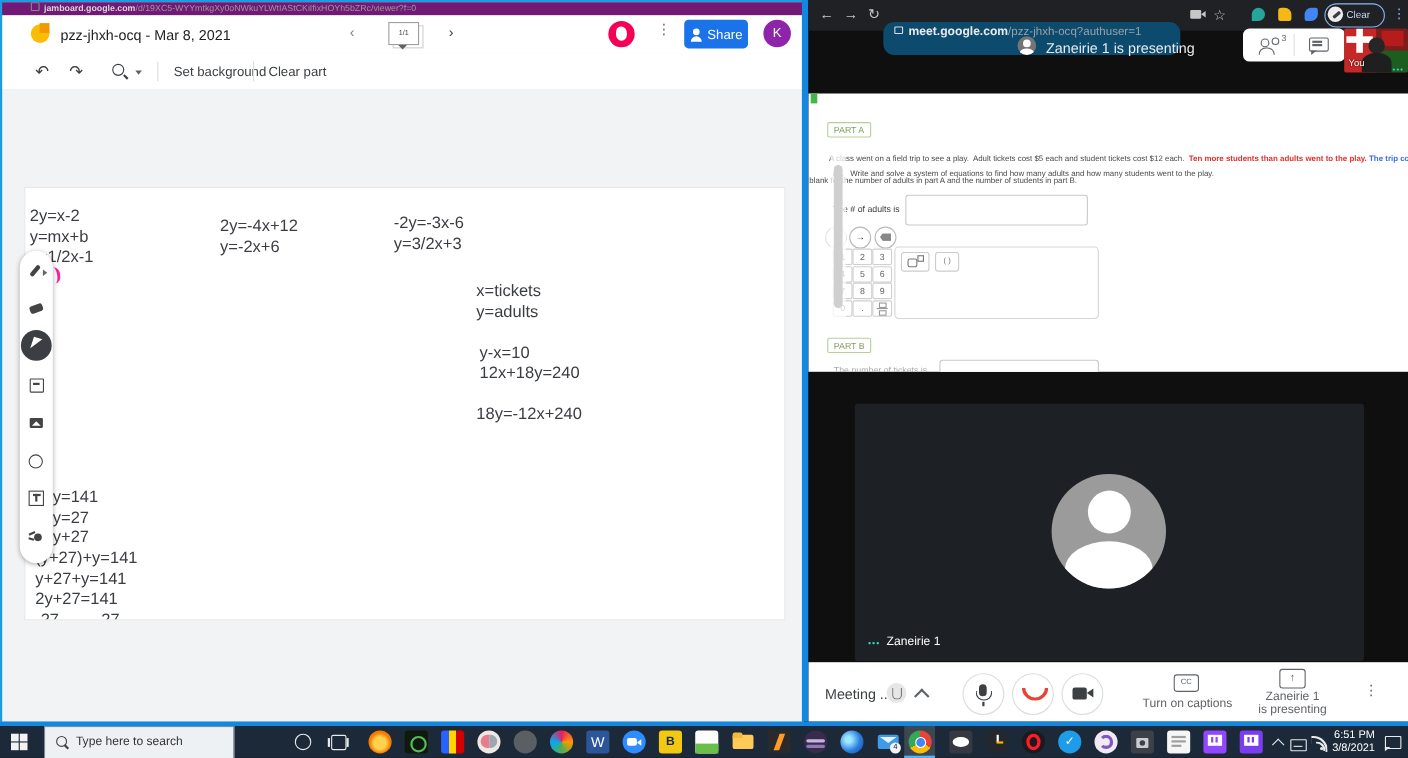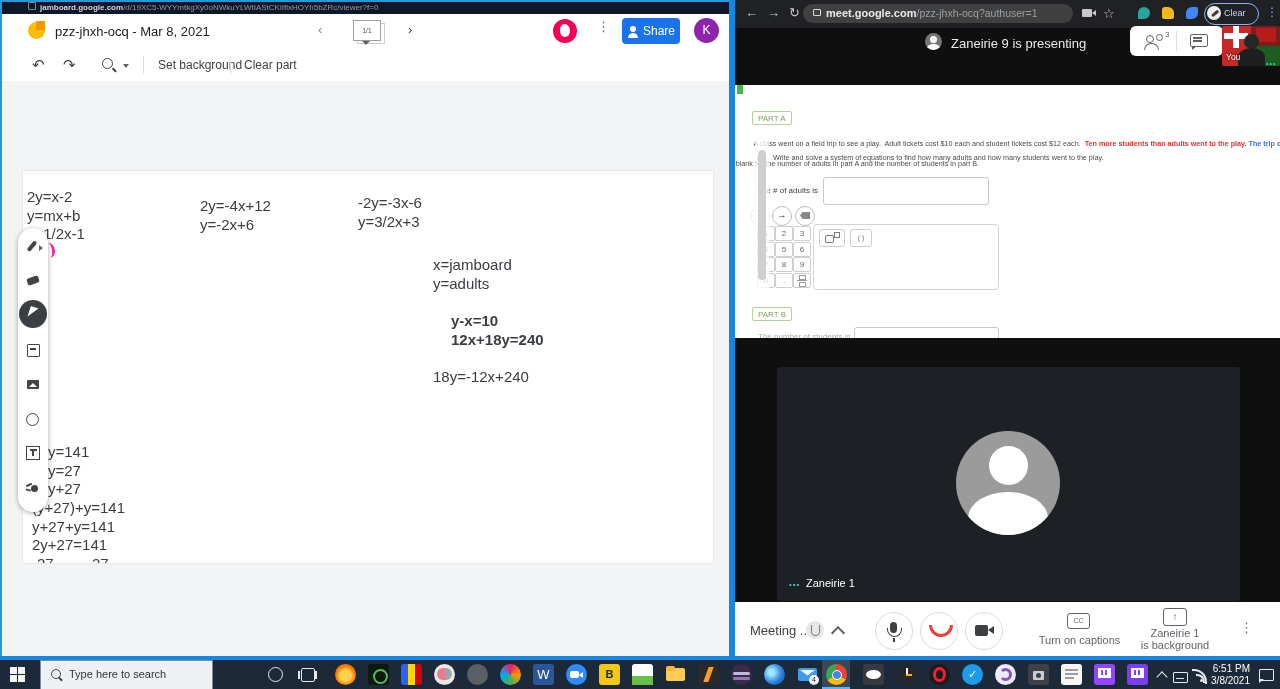--- a/index.html
+++ b/index.html
@@ -1,37 +1,37 @@
 <!DOCTYPE html>
 <html><head>
 <meta charset="utf-8">
 <style>
   html,body{margin:0;padding:0;background:#000;}
   #screen{position:relative;width:1280px;height:689px;overflow:hidden;
           font-family:"Liberation Sans",sans-serif;background:#000;}
   .abs{position:absolute;}
   
   #jam{left:0;top:0;width:731px;height:656px;background:#fff;}
-  #jam-url{left:0;top:2px;width:731px;height:12px;background:#0f172a;color:#9a9a9a;
+  #jam-url{left:0;top:2px;width:731px;height:12px;background:#701a75;color:#9a9a9a;
            font-size:8px;line-height:12px;white-space:nowrap;overflow:hidden;}
   #jam-head{left:2px;top:14px;width:727px;height:35px;background:#fff;border-bottom:1px solid #ececec;}
   #jam-tools-row{left:2px;top:49px;width:727px;height:32px;background:#fff;border-bottom:1px solid #e0e0e0;}
   #jam-canvas{left:2px;top:81px;width:727px;height:575px;background:#f1f3f4;overflow:hidden;}
   #frame{left:20px;top:89px;width:690px;height:392px;background:#fff;border:1px solid #e7e7e7;overflow:hidden;}
   .eq{position:absolute;font-size:15px;line-height:18.6px;color:#3a3d42;white-space:pre;}
   .jbtn{position:absolute;color:#3c4043;font-size:15px;}
   .sep{position:absolute;width:1px;height:18px;background:#dadce0;top:7px;}
   #toolpill{left:16px;top:147px;width:30px;height:284px;background:#fff;border-radius:15px;
             box-shadow:0 1px 5px rgba(0,0,0,.35);}
   .tico{position:absolute;left:8px;width:14px;height:14px;}
   
   #meetwin{left:735px;top:0;width:545px;height:656px;background:#0f0f0f;overflow:hidden;}
   #chrome-bar{left:0;top:0;width:545px;height:28px;background:#202124;}
   .cbtn{position:absolute;color:#c7c7c7;font-size:13px;top:5px;}
-  #omnibox{left:68px;top:4px;width:270px;height:19px;background:#404040;border-radius:10px;
+  #omnibox{left:68px;top:20px;width:270px;height:30px;background:#0c4a6e;border-radius:10px;
            color:#9aa0a6;font-size:10.5px;line-height:19px;white-space:nowrap;overflow:hidden;}
   #sheet{left:0px;top:85px;width:545px;height:253px;background:#fff;overflow:hidden;color:#444;}
   .badge{position:absolute;border:1px solid #b4cf97;border-radius:2px;color:#85a061;
          font-size:8px;padding:1.5px 5px;background:#fff;}
   .qline{position:absolute;font-size:7.2px;white-space:pre;color:#4a4a4a;}
   .key{position:absolute;width:16px;height:13px;border:1px solid #cfcfcf;border-radius:2px;
        font-size:8px;color:#666;text-align:center;line-height:13px;background:#fff;}
   .navcirc{position:absolute;width:18px;height:18px;border:1px solid #bbb;border-radius:50%;
            text-align:center;line-height:17px;font-size:9px;color:#333;background:#fff;}
   #tile{left:777px;top:367px;width:463px;height:234px;background:#1d2025;border-radius:3px;}
@@ -91,23 +91,23 @@
     <div class="abs" id="jam-canvas">
       <div class="abs" id="frame">
         <div class="eq" style="left:4px;top:17px;">2y=x-2
 y=mx+b
 y=1/2x-1</div>
         <div class="abs" style="left:20px;top:72px;width:9px;height:15px;border-right:3px solid #ff1fa0;border-radius:50%;transform:rotate(-8deg);"></div>
         <div class="eq" style="left:177px;top:26px;">2y=-4x+12
 y=-2x+6</div>
         <div class="eq" style="left:335px;top:23px;">-2y=-3x-6
 y=3/2x+3</div>
-        <div class="eq" style="left:410px;top:85px;">x=jamboard
+        <div class="eq" style="left:410px;top:85px;">x=tickets
 y=adults</div>
-        <div class="eq" style="left:428px;top:141px;font-weight:bold;">y-x=10
+        <div class="eq" style="left:413px;top:141px;">y-x=10
 12x+18y=240</div>
         <div class="eq" style="left:410px;top:197px;">18y=-12x+240</div>
         <div class="eq" style="left:25px;top:272px;">y=141
 y=27
 y+27</div>
         <div class="eq" style="left:9px;top:328px;">(y+27)+y=141
 y+27+y=141
 2y+27=141
 -27        -27</div>
       </div>
@@ -173,21 +173,21 @@
           </span>
         <span class="abs" style="left:19px;top:4px;font-size:9px;color:#c3d6f5;">Clear</span>
       </div>
       <span class="abs" style="left:531px;top:5px;font-size:12px;color:#8ab4f8;">⋮</span>
     </div>
 
     <div class="abs" style="left:190px;top:33px;width:17px;height:17px;border-radius:50%;background:#757575;overflow:hidden;">
       <span class="abs" style="left:5px;top:3px;width:7px;height:7px;border-radius:50%;background:#fff;"></span>
       <span class="abs" style="left:2px;top:11px;width:13px;height:8px;border-radius:50%;background:#fff;"></span>
     </div>
-    <div class="abs" style="left:216px;top:36px;font-size:13px;color:#e8eaed;">Zaneirie 9 is presenting</div>
+    <div class="abs" style="left:216px;top:36px;font-size:13px;color:#e8eaed;">Zaneirie 1 is presenting</div>
 
     <div class="abs" style="left:395px;top:26px;width:93px;height:30px;background:#fff;border-radius:6px;">
       <span class="abs" style="left:16px;top:8px;">
         <span class="abs" style="left:0;top:1px;width:6px;height:6px;border:1.5px solid #5f6368;border-radius:50%;"></span>
         <span class="abs" style="left:-2px;top:9px;width:13px;height:6px;border:1.5px solid #5f6368;border-bottom:none;border-radius:7px 7px 0 0;"></span>
         <span class="abs" style="left:10px;top:0px;width:5px;height:5px;border:1.5px solid #5f6368;border-radius:50%;"></span>
       </span>
       <span class="abs" style="left:35px;top:4px;font-size:8px;color:#5f6368;">3</span>
       <span class="abs" style="left:46px;top:5px;width:1px;height:20px;background:#e0e0e0;"></span>
       <span class="abs" style="left:60px;top:8px;width:16px;height:11px;border:1.5px solid #5f6368;border-radius:2px;">
@@ -208,21 +208,21 @@
       <span class="abs" style="left:16px;top:22px;width:27px;height:18px;border-radius:50% 50% 0 0;background:#1f1f1f;"></span>
       <span class="abs" style="left:4px;top:26px;font-size:8.5px;color:#fff;text-shadow:0 0 2px #000;">You</span>
       <span class="abs" style="left:44px;top:34px;font-size:7px;color:#2bd9c2;letter-spacing:1px;">•••</span>
     </div>
   </div>
 
   <div class="abs" id="sheet" style="left:735px;">
     <span class="abs" style="left:2px;top:0;width:6px;height:9px;background:#43b649;"></span>
     <div class="badge" style="left:17px;top:26px;">PART A</div>
     <div class="qline" style="left:7px;top:45px;">
-      <span>A class went on a field trip to see a play.  Adult tickets cost $10 each and student tickets cost $12 each.  </span><span style="color:#e03131;font-weight:bold;">Ten more students than adults went to the play. </span><span style="color:#3b6fe0;font-weight:bold;">The trip cost $240 in</span>
+      <span>A class went on a field trip to see a play.  Adult tickets cost $5 each and student tickets cost $12 each.  </span><span style="color:#e03131;font-weight:bold;">Ten more students than adults went to the play. </span><span style="color:#3b6fe0;font-weight:bold;">The trip cost $240 in</span>
     </div>
     <div class="qline" style="left:10px;top:59px;">
       <span style="color:#3b6fe0;font-weight:bold;">all.</span><span>   Write and solve a system of equations to find how many adults and how many students went to the play.</span>
     </div>
     <div class="qline" style="left:-30px;top:74px;">Fill in the blank for the number of adults in part A and the number of students in part B.</div>
 
     <span class="abs" style="left:22px;top:101px;font-size:8px;color:#3c4043;">The # of adults is</span>
     <span class="abs" style="left:88px;top:92px;width:164px;height:26px;border:1px solid #c9c9c9;border-radius:3px;background:#fff;"></span>
 
     <span class="navcirc" style="left:15px;top:121px;border-color:#e4e4e4;color:#ddd;">←</span>
@@ -254,21 +254,21 @@
         <span class="abs" style="left:14px;top:2px;width:4px;height:4px;border:1px solid #777;"></span>
       </span>
       <span class="abs" style="left:36px;top:4px;width:20px;height:16px;border:1px solid #ccc;border-radius:3px;font-size:7px;color:#777;text-align:center;line-height:16px;">( )</span>
     </div>
 
     <div class="abs" style="left:20px;top:43px;width:14px;height:165px;background:rgba(255,255,255,0.72);">
       <span class="abs" style="left:3px;top:22px;width:8px;height:130px;background:#cfcfcf;border-radius:4px;"></span>
     </div>
 
     <div class="badge" style="left:17px;top:222px;">PART B</div>
-    <span class="abs" style="left:23px;top:247px;font-size:8px;color:#aaa;">The number of students is</span>
+    <span class="abs" style="left:23px;top:247px;font-size:8px;color:#aaa;">The number of tickets is</span>
     <span class="abs" style="left:119px;top:242px;width:143px;height:26px;border:1px solid #c9c9c9;border-radius:3px;background:#fff;"></span>
   </div>
 
   <div class="abs" id="tile">
     <div class="abs" style="left:179px;top:64px;width:104px;height:104px;border-radius:50%;background:#9b9b9b;overflow:hidden;">
       <span class="abs" style="left:33px;top:15px;width:39px;height:39px;border-radius:50%;background:#fff;"></span>
       <span class="abs" style="left:12px;top:61px;width:80px;height:52px;border-radius:50%;background:#fff;"></span>
     </div>
     <span class="abs" style="left:12px;top:213px;font-size:8px;color:#2bd9c2;letter-spacing:1px;">•••</span>
     <span class="abs" style="left:29px;top:210px;font-size:11px;color:#fff;">Zaneirie 1</span>
@@ -292,21 +292,21 @@
     <div class="mbtn" style="left:230px;top:10px;">
       <span class="abs" style="left:9px;top:12px;width:13px;height:11px;background:#3c4043;border-radius:2px;"></span>
       <span class="abs" style="left:22px;top:13px;width:0;height:0;border-top:4.5px solid transparent;border-bottom:4.5px solid transparent;border-right:6px solid #3c4043;"></span>
     </div>
 
     <span class="abs" style="left:332px;top:11px;width:21px;height:14px;border:1.6px solid #5f6368;border-radius:3px;font-size:7px;color:#5f6368;text-align:center;line-height:14px;">CC</span>
     <div class="mlabel" style="left:297px;top:32px;width:95px;">Turn on captions</div>
 
     <span class="abs" style="left:428px;top:6px;width:22px;height:16px;border:1.6px solid #5f6368;border-radius:3px;text-align:center;font-size:10px;color:#5f6368;line-height:15px;">↑</span>
     <div class="mlabel" style="left:394px;top:25px;width:92px;">Zaneirie 1</div>
-    <div class="mlabel" style="left:394px;top:37px;width:92px;">is background</div>
+    <div class="mlabel" style="left:394px;top:37px;width:92px;">is presenting</div>
     <span class="abs" style="left:505px;top:18px;font-size:13px;color:#5f6368;">⋮</span>
   </div>
 
   <div class="abs" id="bluestrip"></div>
 
   <div class="abs" id="taskbar">
     <div class="abs" style="left:10px;top:7px;width:15px;height:15px;">
       <span class="abs" style="left:0;top:0;width:6.5px;height:6.5px;background:#f3f3f3;"></span>
       <span class="abs" style="left:8px;top:0;width:6.5px;height:6.5px;background:#f3f3f3;"></span>
       <span class="abs" style="left:0;top:8px;width:6.5px;height:6.5px;background:#f3f3f3;"></span>

